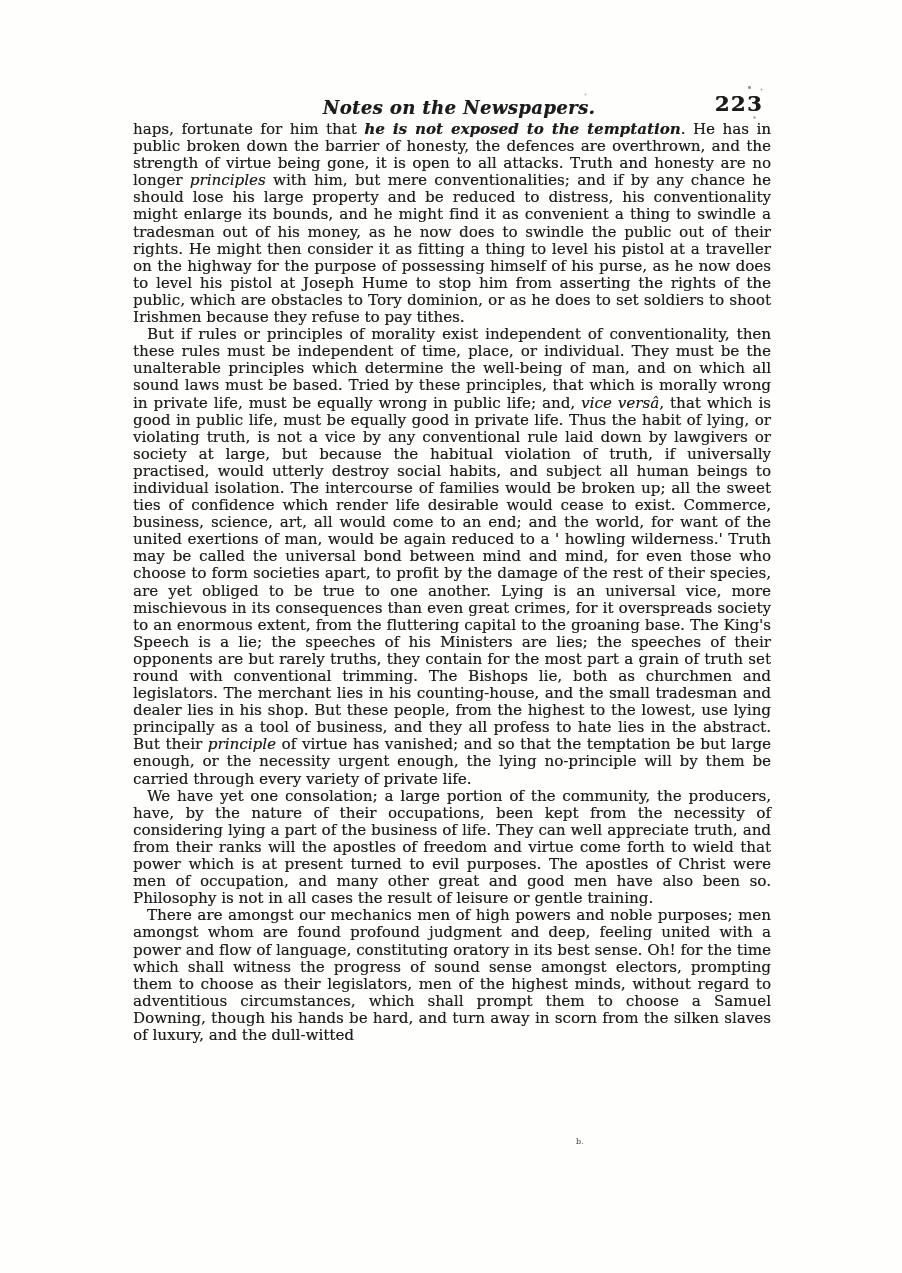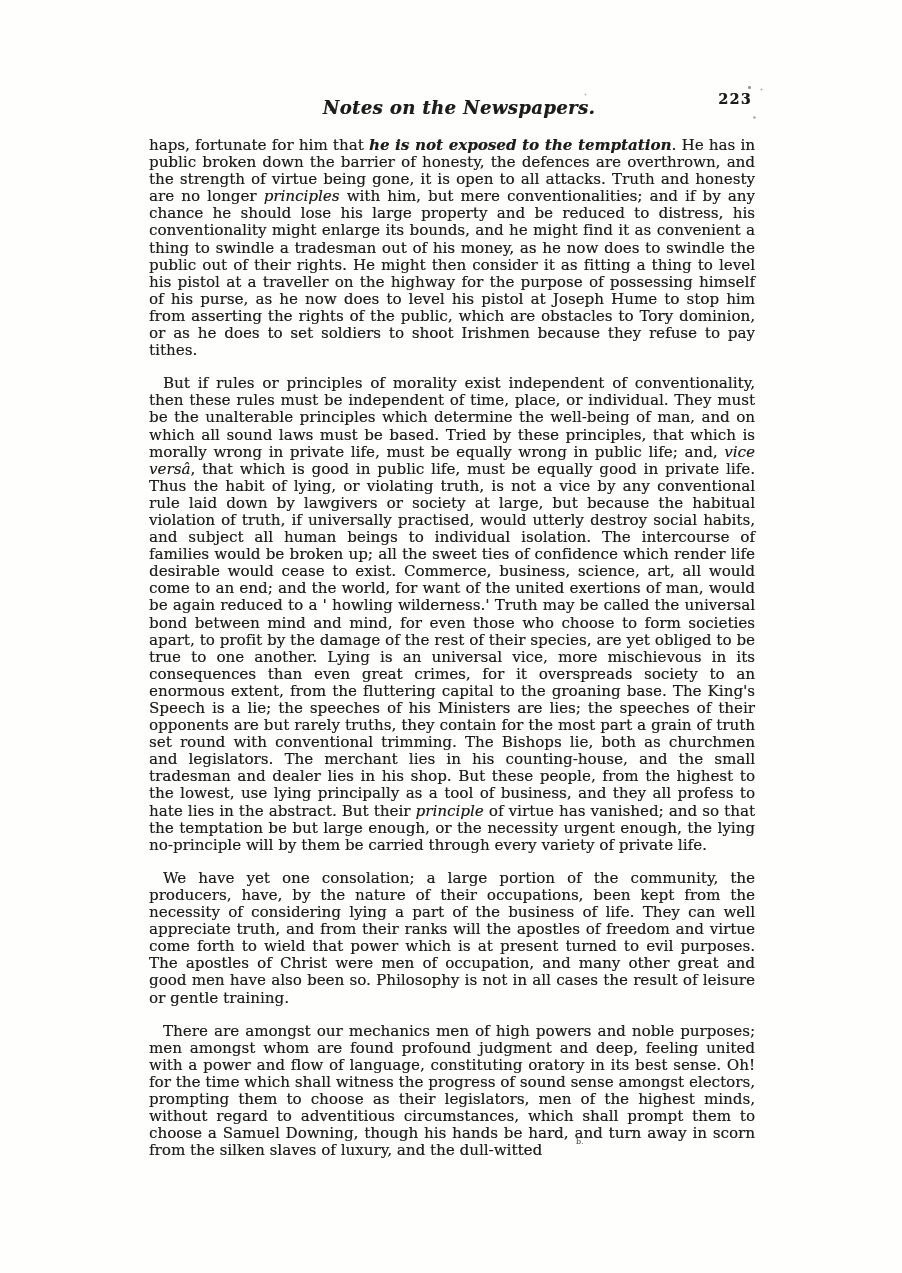--- a/index.html
+++ b/index.html
@@ -33,40 +33,40 @@
   .title-prefix {
     position: absolute;
     top: 98px;
     left: 329px;
     font-size: 12px;
     color: #4a4a4a;
   }
   .page-number {
     position: absolute;
     top: 91px;
-    right: 150px;
-    font-size: 14px;
+    right: 139px;
+    font-size: 21px;
     font-weight: bold;
     letter-spacing: 1.5px;
     text-shadow: 0.6px 0.3px 0.6px rgba(15,15,15,0.75);
   }
   
   .page-body {
     position: absolute;
     top: 121px;
     left: 133px;
     width: 638px;
     text-align: justify;
     font-size: 15px;
     line-height: 17.1px;
     letter-spacing: 0.05px;
     text-shadow: 0.35px 0.2px 0.4px rgba(25,25,25,0.5);
   }
   p.para {
-    margin: 16px;
+    margin: 0;
     text-indent: 0;
   }
   p.para.indent {
     text-indent: 14px;
   }
   .italic { font-style: italic; }
   .bold-italic { font-style: italic; font-weight: bold; }
   
   .printers-mark {
     position: absolute;

